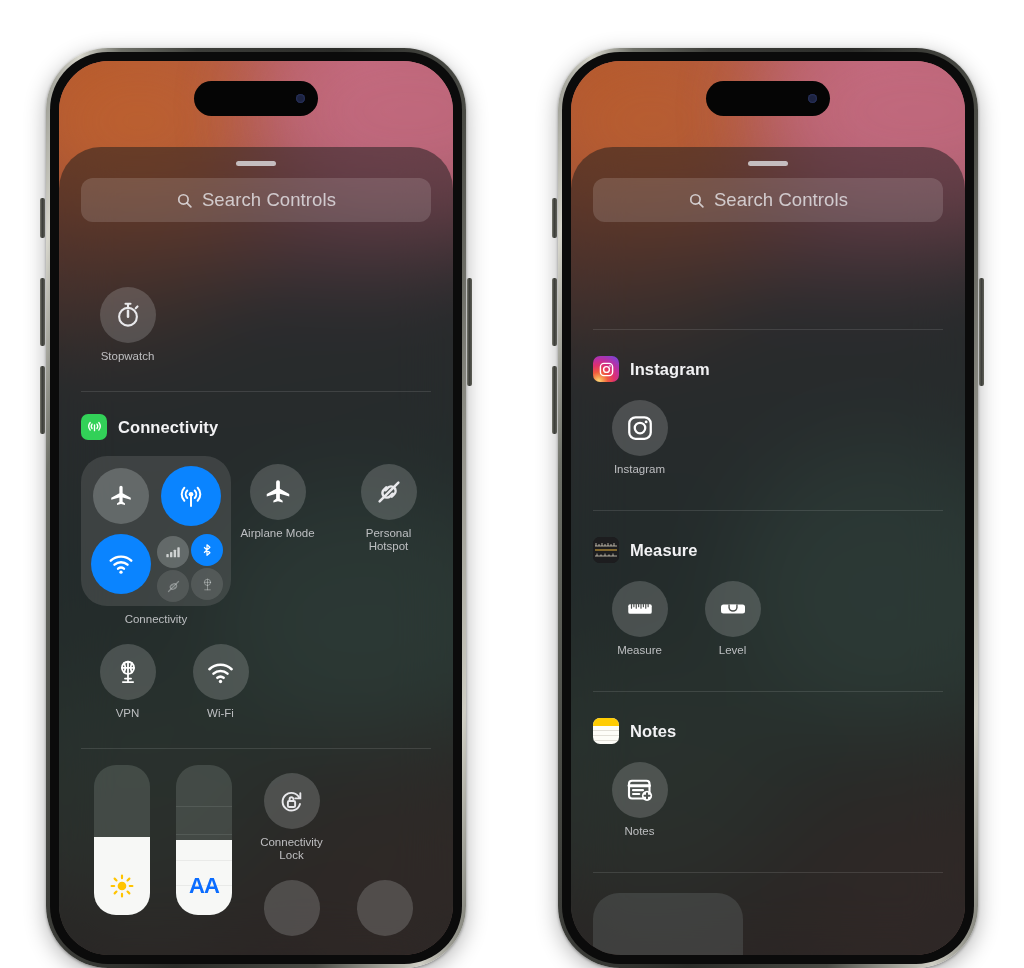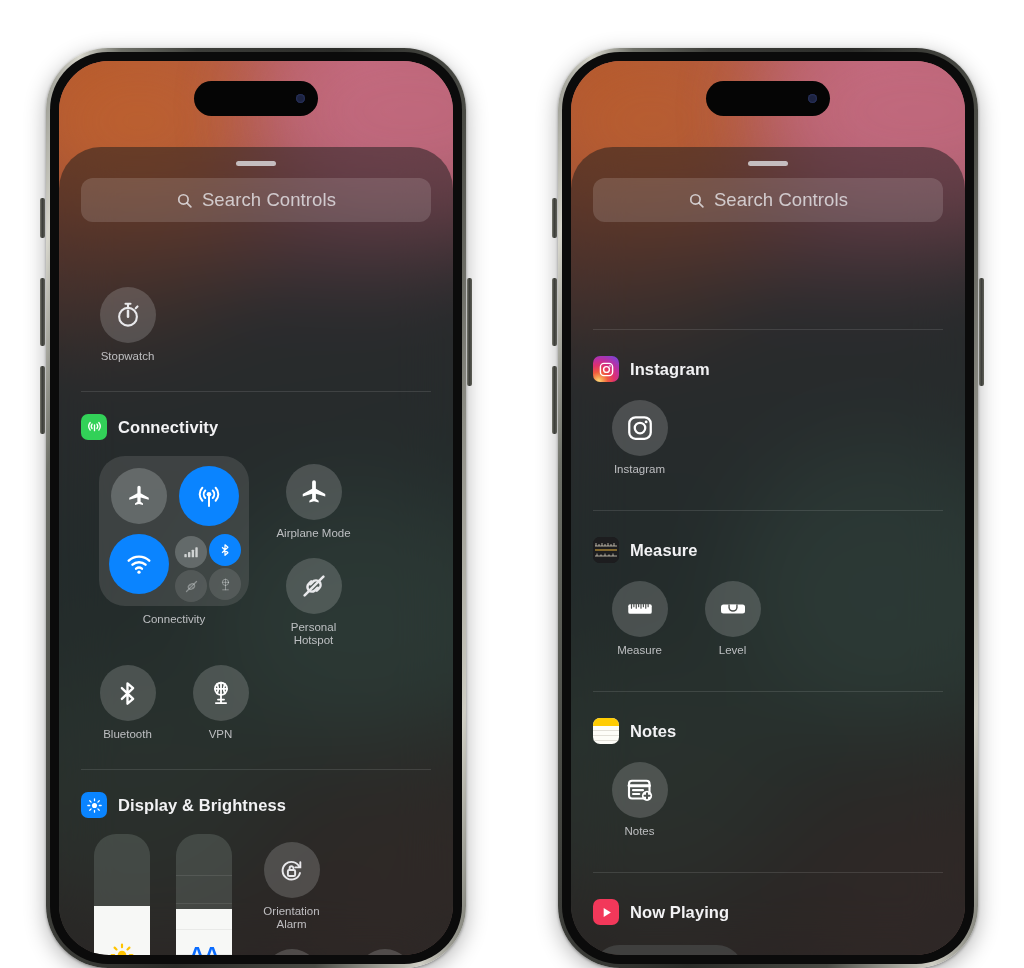--- a/index.html
+++ b/index.html
@@ -278,21 +278,21 @@
                     <svg width="15" height="15" viewBox="0 0 24 24" fill="none" stroke="rgba(210,214,214,.45)" stroke-width="1.6" stroke-linecap="round">
                       <circle cx="12" cy="8.5" r="5"></circle>
                         <path d="M7 8.5h10M12 3.5v10"></path>
                         <path d="M12 13.5v7M7.5 20.5h9"></path>
                     </svg>
                   </div>
                 </div>
                 <div class="ctl-label" style="max-width:140px">Connectivity</div>
               </div>
 
-              <div style="display:flex;flex-direction:column;gap:18px;padding-top:8px">
+              <div style="display:flex;gap:18px;padding-top:8px">
                 <div class="ctl-row">
                   <div class="ctl">
                     <div class="ctl-circle">
                       <svg width="30" height="30" viewBox="0 0 24 24" fill="#fff">
                           <path d="M21 15.5v-2l-7.5-4.1V4a1.5 1.5 0 0 0-3 0v5.4L3 13.5v2l7.5-2.2v4.1l-2.2 1.5v1.4l3.7-1 3.7 1v-1.4l-2.2-1.5v-4.1z"></path>
                         </svg>
                     </div>
                     <div class="ctl-label">Airplane Mode</div>
                   </div>
                 </div>
@@ -306,49 +306,43 @@
                     </div>
                     <div class="ctl-label">Personal Hotspot</div>
                   </div>
                 </div>
               </div>
             </div>
 
             <div class="ctl-row" style="margin-top:18px">
               <div class="ctl">
                 <div class="ctl-circle">
-                  <svg width="27" height="27" viewBox="0 0 24 24" fill="none" stroke="#fff" stroke-width="2.1" stroke-linejoin="round" stroke-linecap="round">
-                    <path d="M7 7.2 17 16.8 12 21V3l5 4.2L7 16.8"></path>
-                  </svg>
-                </div>
-                <div class="ctl-label">Bluetooth</div>
-              </div>
-              <div class="ctl">
-                <div class="ctl-circle">
                   <svg width="28" height="28" viewBox="0 0 24 24" fill="none" stroke="#fff" stroke-width="1.55" stroke-linecap="round">
                     <circle cx="12" cy="8.4" r="5.2"></circle>
                     <path d="M6.8 8.4h10.4M12 3.2v10.4M8.6 4.4c1.4 2.6 1.4 5.4 0 8M15.4 4.4c-1.4 2.6-1.4 5.4 0 8"></path>
                     <path d="M12 13.6v7M7.6 20.6h8.8M9.4 17.6h5.2"></path>
                   </svg>
                 </div>
                 <div class="ctl-label">VPN</div>
               </div>
+              <div class="ctl">
+                <div class="ctl-circle">
+                  <svg width="29" height="29" viewBox="0 0 24 24" fill="none" stroke="#fff" stroke-width="2.1" stroke-linecap="round">
+                    <path d="M2.8 9.3a13.4 13.4 0 0 1 18.4 0"></path>
+                    <path d="M6.2 12.9a8.7 8.7 0 0 1 11.6 0"></path>
+                    <path d="M9.4 16.4a4.2 4.2 0 0 1 5.2 0"></path>
+                    <circle cx="12" cy="19.4" r="1.4" fill="#fff" stroke="none"></circle>
+                  </svg>
+                </div>
+                <div class="ctl-label">Wi-Fi</div>
+              </div>
             </div>
 
             <div class="divider" style="margin-top:28px"></div>
 
-            <div class="grp-head" style="margin-top:22px">
-              <span class="grp-icon" style="background:#0a84ff;display:flex;align-items:center;justify-content:center;">
-                <svg width="17" height="17" viewBox="0 0 24 24" fill="none" stroke="#fff" stroke-width="1.8" stroke-linecap="round">
-                  <circle cx="12" cy="12" r="3.6" fill="#fff" stroke="none"></circle>
-                  <path d="M12 2.6v2.6M12 18.8v2.6M2.6 12h2.6M18.8 12h2.6M5.3 5.3l1.9 1.9M16.8 16.8l1.9 1.9M18.7 5.3l-1.9 1.9M7.2 16.8l-1.9 1.9"></path>
-                </svg>
-              </span>
-              <span class="grp-title">Display &amp; Brightness</span>
-            </div>
 
             <div style="display:flex;align-items:flex-start;gap:0;margin-top:16px">
 
               <div style="width:93px;display:flex;justify-content:center">
                 <div class="slider">
                   <div class="slider-fill" style="height:52%">
                     <span>
                       <svg width="26" height="26" viewBox="0 0 24 24" fill="none" stroke="#ffc400" stroke-width="2" stroke-linecap="round">
                         <circle cx="12" cy="12" r="4" fill="#ffc400" stroke="none"></circle>
                         <path d="M12 2.4v2.4M12 19.2v2.4M2.4 12h2.4M19.2 12h2.4M5.2 5.2l1.7 1.7M17.1 17.1l1.7 1.7M18.8 5.2l-1.7 1.7M6.9 17.1l-1.7 1.7"></path>
@@ -377,21 +371,21 @@
                 <div class="ctl-row">
                   <div class="ctl">
                     <div class="ctl-circle">
                       <svg width="29" height="29" viewBox="0 0 24 24" fill="none" stroke="#e9e9ec" stroke-width="1.6" stroke-linecap="round">
                         <path d="M18.6 9.2A7.3 7.3 0 1 0 19 14"></path>
                         <path d="M19.3 5.2v4.2h-4.2"></path>
                         <rect x="9" y="11.6" width="6" height="5" rx="1.1"></rect>
                         <path d="M10.4 11.6v-1.5a1.6 1.6 0 0 1 3.2 0"></path>
                       </svg>
                     </div>
-                    <div class="ctl-label">Orientation Alarm</div>
+                    <div class="ctl-label">Connectivity Lock</div>
                   </div>
                 </div>
                 <div class="ctl-row">
                   <div class="ctl">
                     <div class="ctl-circle">
                       
                     </div>
                     <div class="ctl-label"></div>
                   </div>
                   <div class="ctl">
@@ -538,28 +532,20 @@
                     <circle cx="17.6" cy="16.6" r="4.1" fill="#fff" stroke="none"></circle>
                     <path d="M17.6 14.6v4M15.6 16.6h4" stroke="#4d514f" stroke-width="1.6"></path>
                   </svg>
                 </div>
                 <div class="ctl-label">Notes</div>
               </div>
             </div>
 
             <div class="divider" style="margin-top:34px"></div>
 
-            <div class="grp-head" style="margin-top:26px">
-              <span class="grp-icon" style="background:#f2385a;display:flex;align-items:center;justify-content:center;">
-                <svg width="15" height="15" viewBox="0 0 24 24" fill="#fff">
-                    <path d="M7.5 4.8 19 12 7.5 19.2z"></path>
-                  </svg>
-              </span>
-              <span class="grp-title">Now Playing</span>
-            </div>
 
             <div style="margin-top:20px">
               <div style="width:150px;height:150px;border-radius:26px;background:rgba(118,124,124,0.28);position:relative;">
                 
               </div>
             </div>
 
           </div>
         </div>
       </div>

